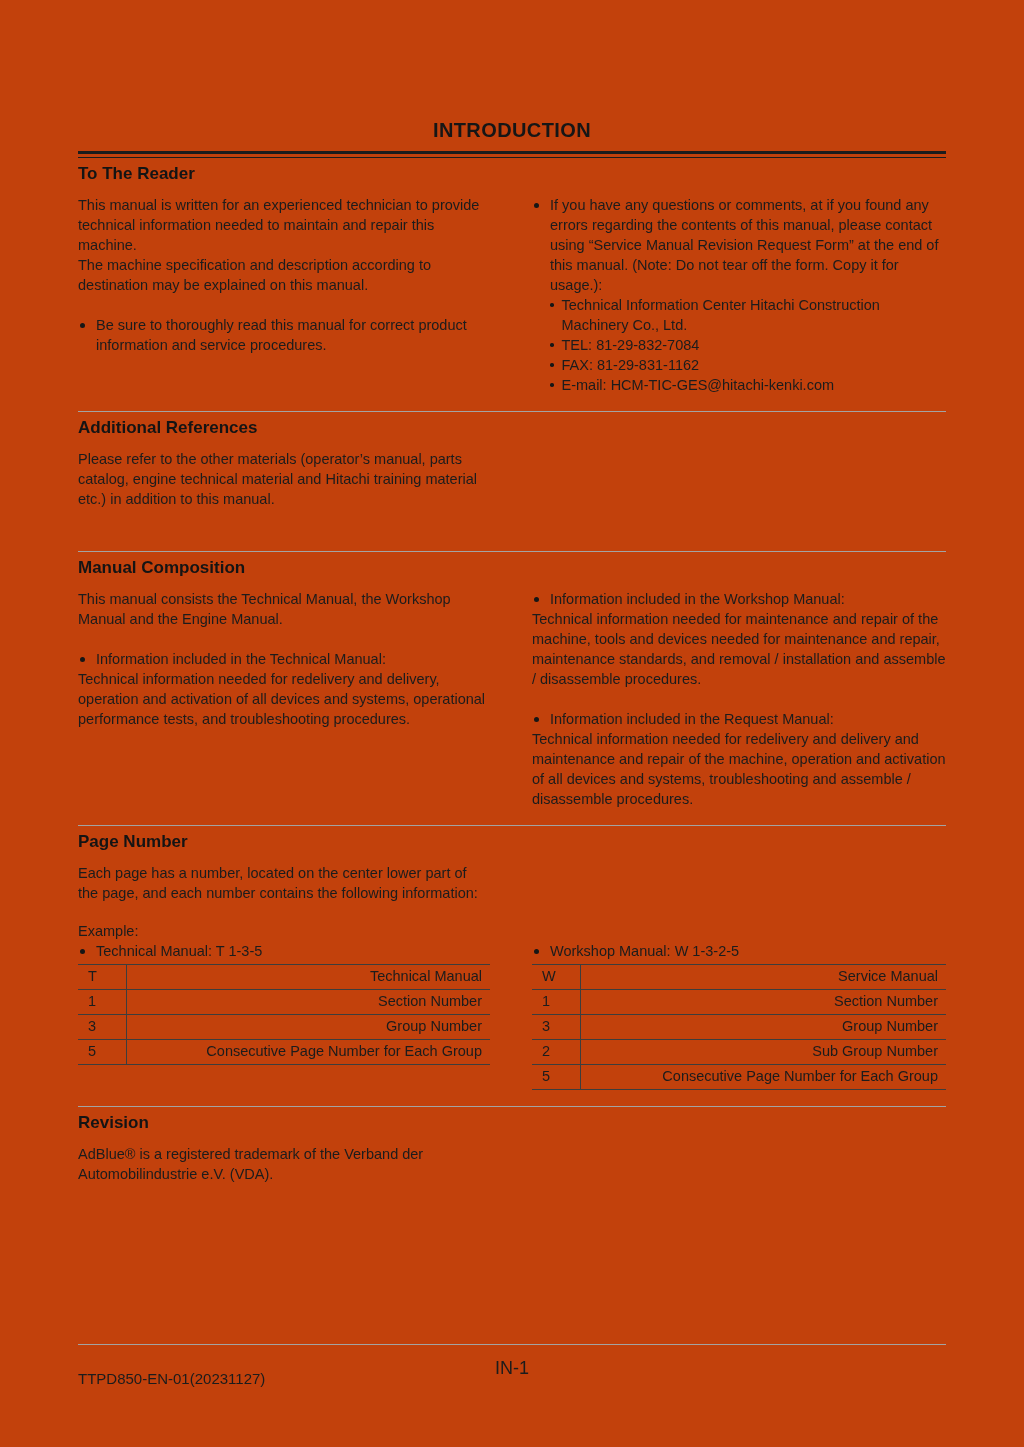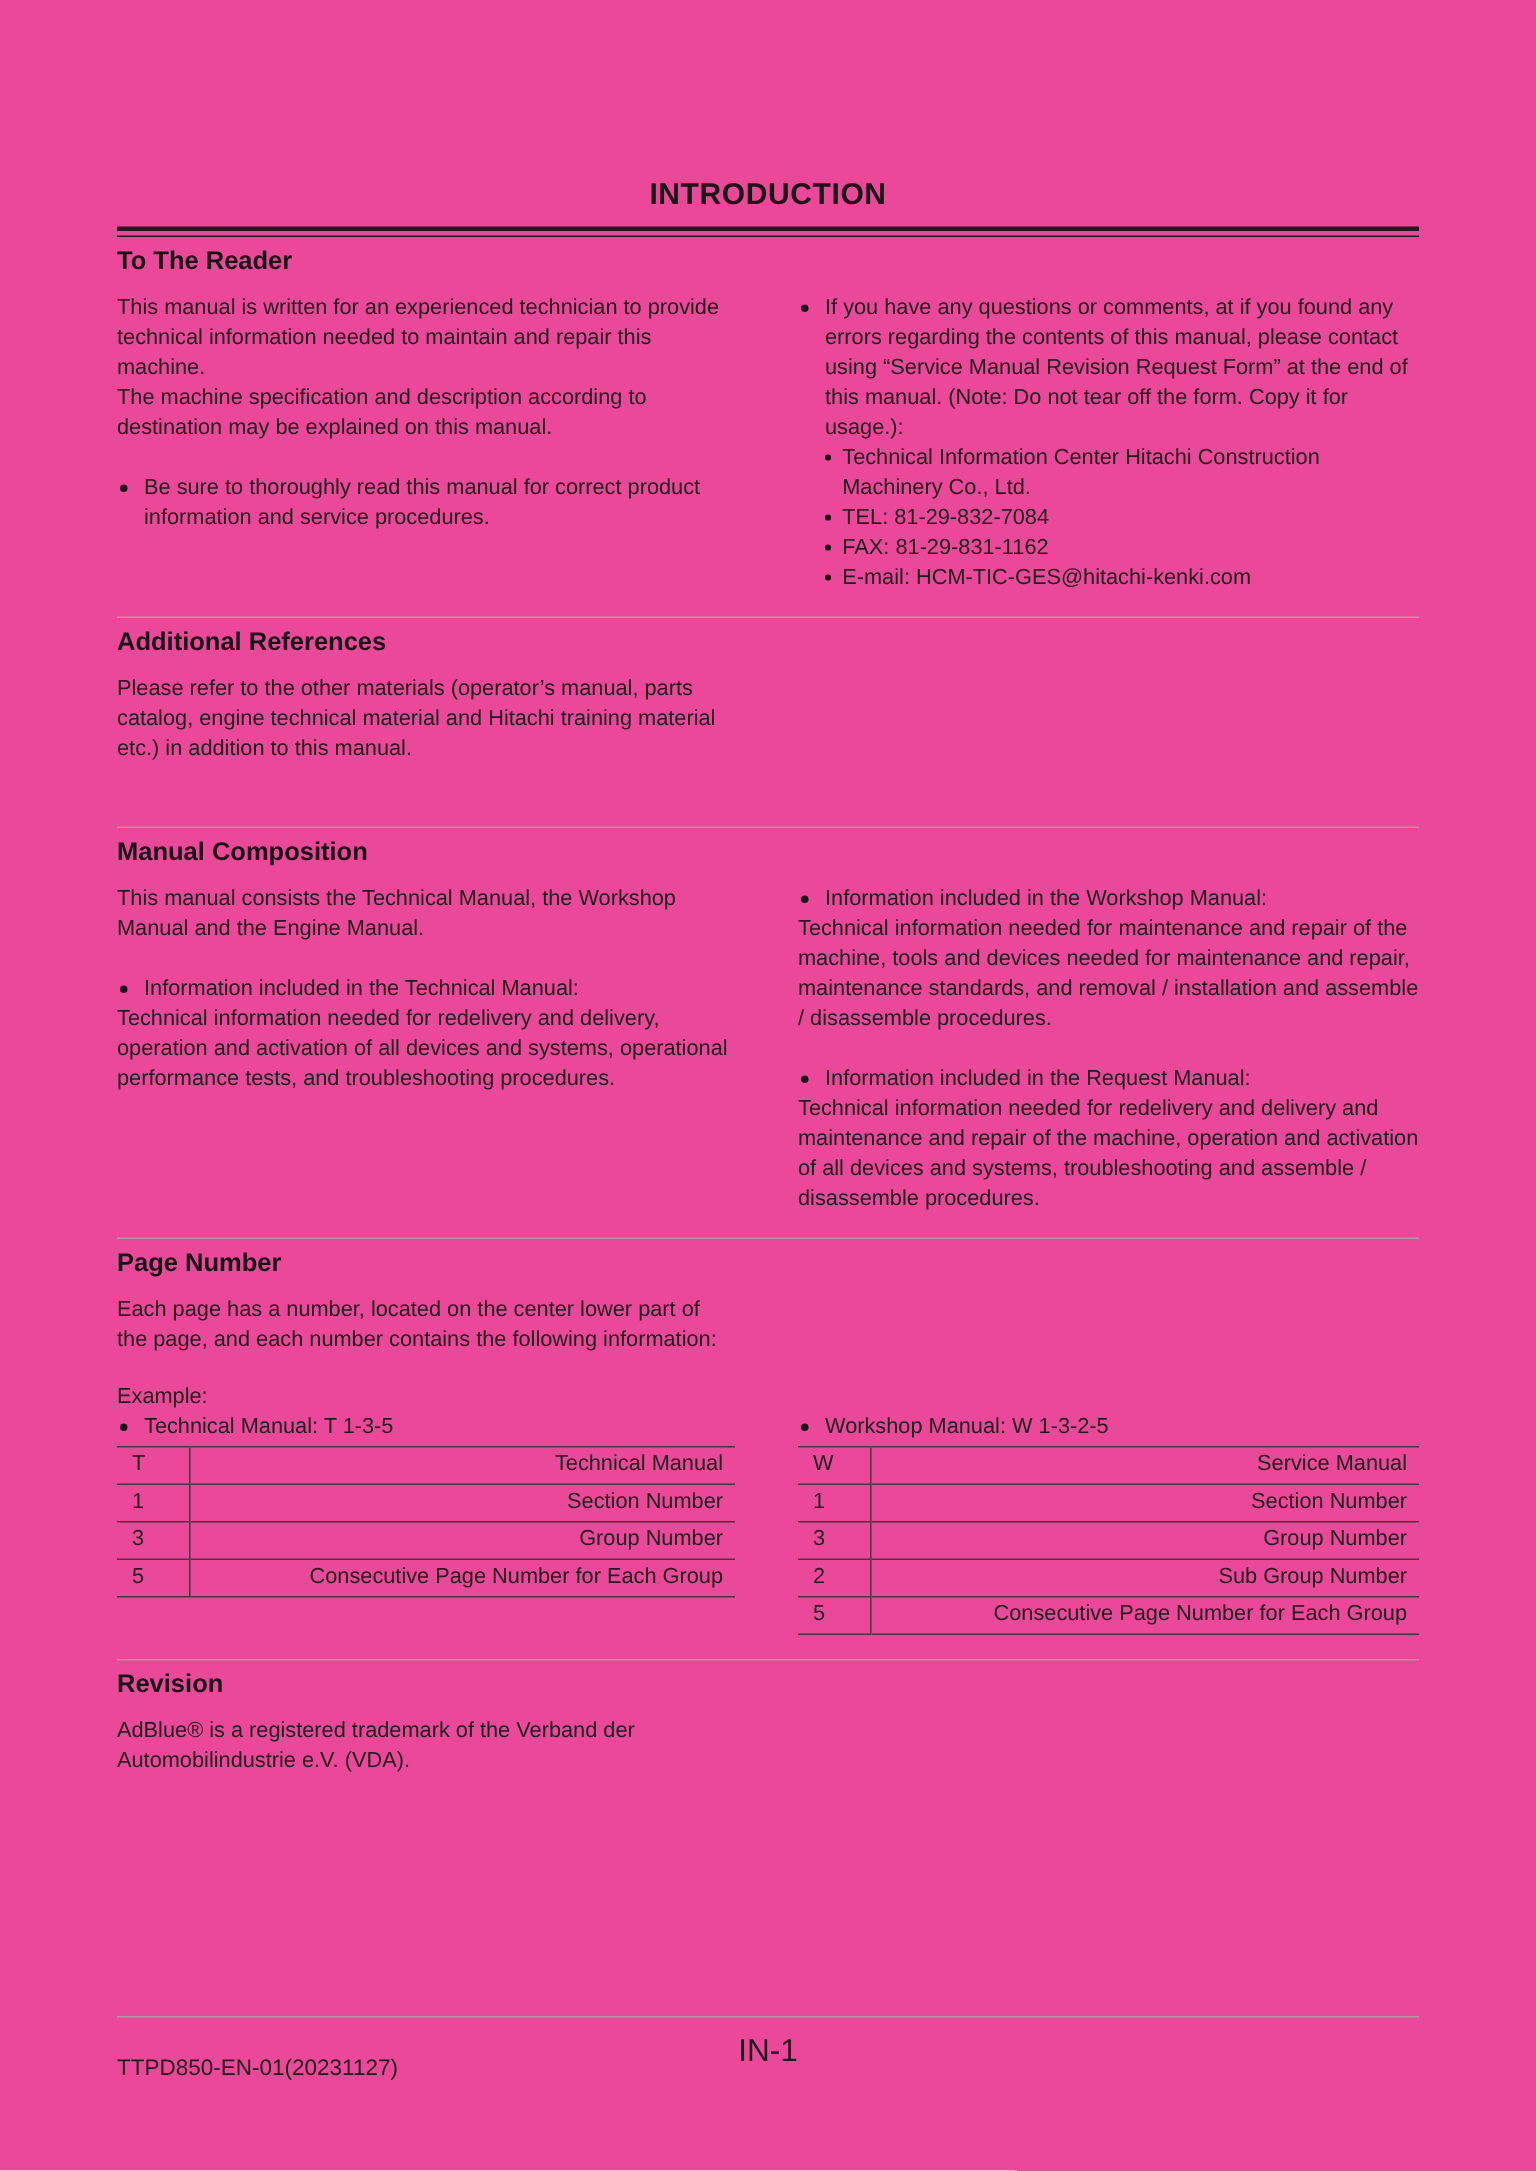--- a/index.html
+++ b/index.html
@@ -2,21 +2,21 @@
 <html><head>
 <meta charset="utf-8">
 <title>Manual Introduction Page</title>
 <style>
   * { margin: 0; padding: 0; box-sizing: border-box; }
   html, body { background: #ffffff; }
   .page {
     width: 1024px;
     height: 1447px;
     margin: 0 auto;
-    background: #ec4899;
+    background: #c2410c;
     padding: 118px 78px 58px 78px;
     display: flex;
     flex-direction: column;
     font-family: "Liberation Sans", sans-serif;
     font-size: 14.5px;
     line-height: 20px;
     color: #1c1c1c;
     overflow: hidden;
   }
   h1.doc-title {
@@ -84,21 +84,21 @@
     border-top: 1.5px solid #a3a3a3;
     padding-top: 24px;
     position: relative;
     font-size: 15px;
   }
   .footer .pgnum {
     position: absolute;
     left: 0; right: 0;
     top: 13px;
     text-align: center;
-    font-size: 21px;
+    font-size: 18px;
   }
 </style>
 </head>
 <body>
 
 <div class="page">
 
   <h1 class="doc-title">INTRODUCTION</h1>
   <div class="title-rule"></div>
 

